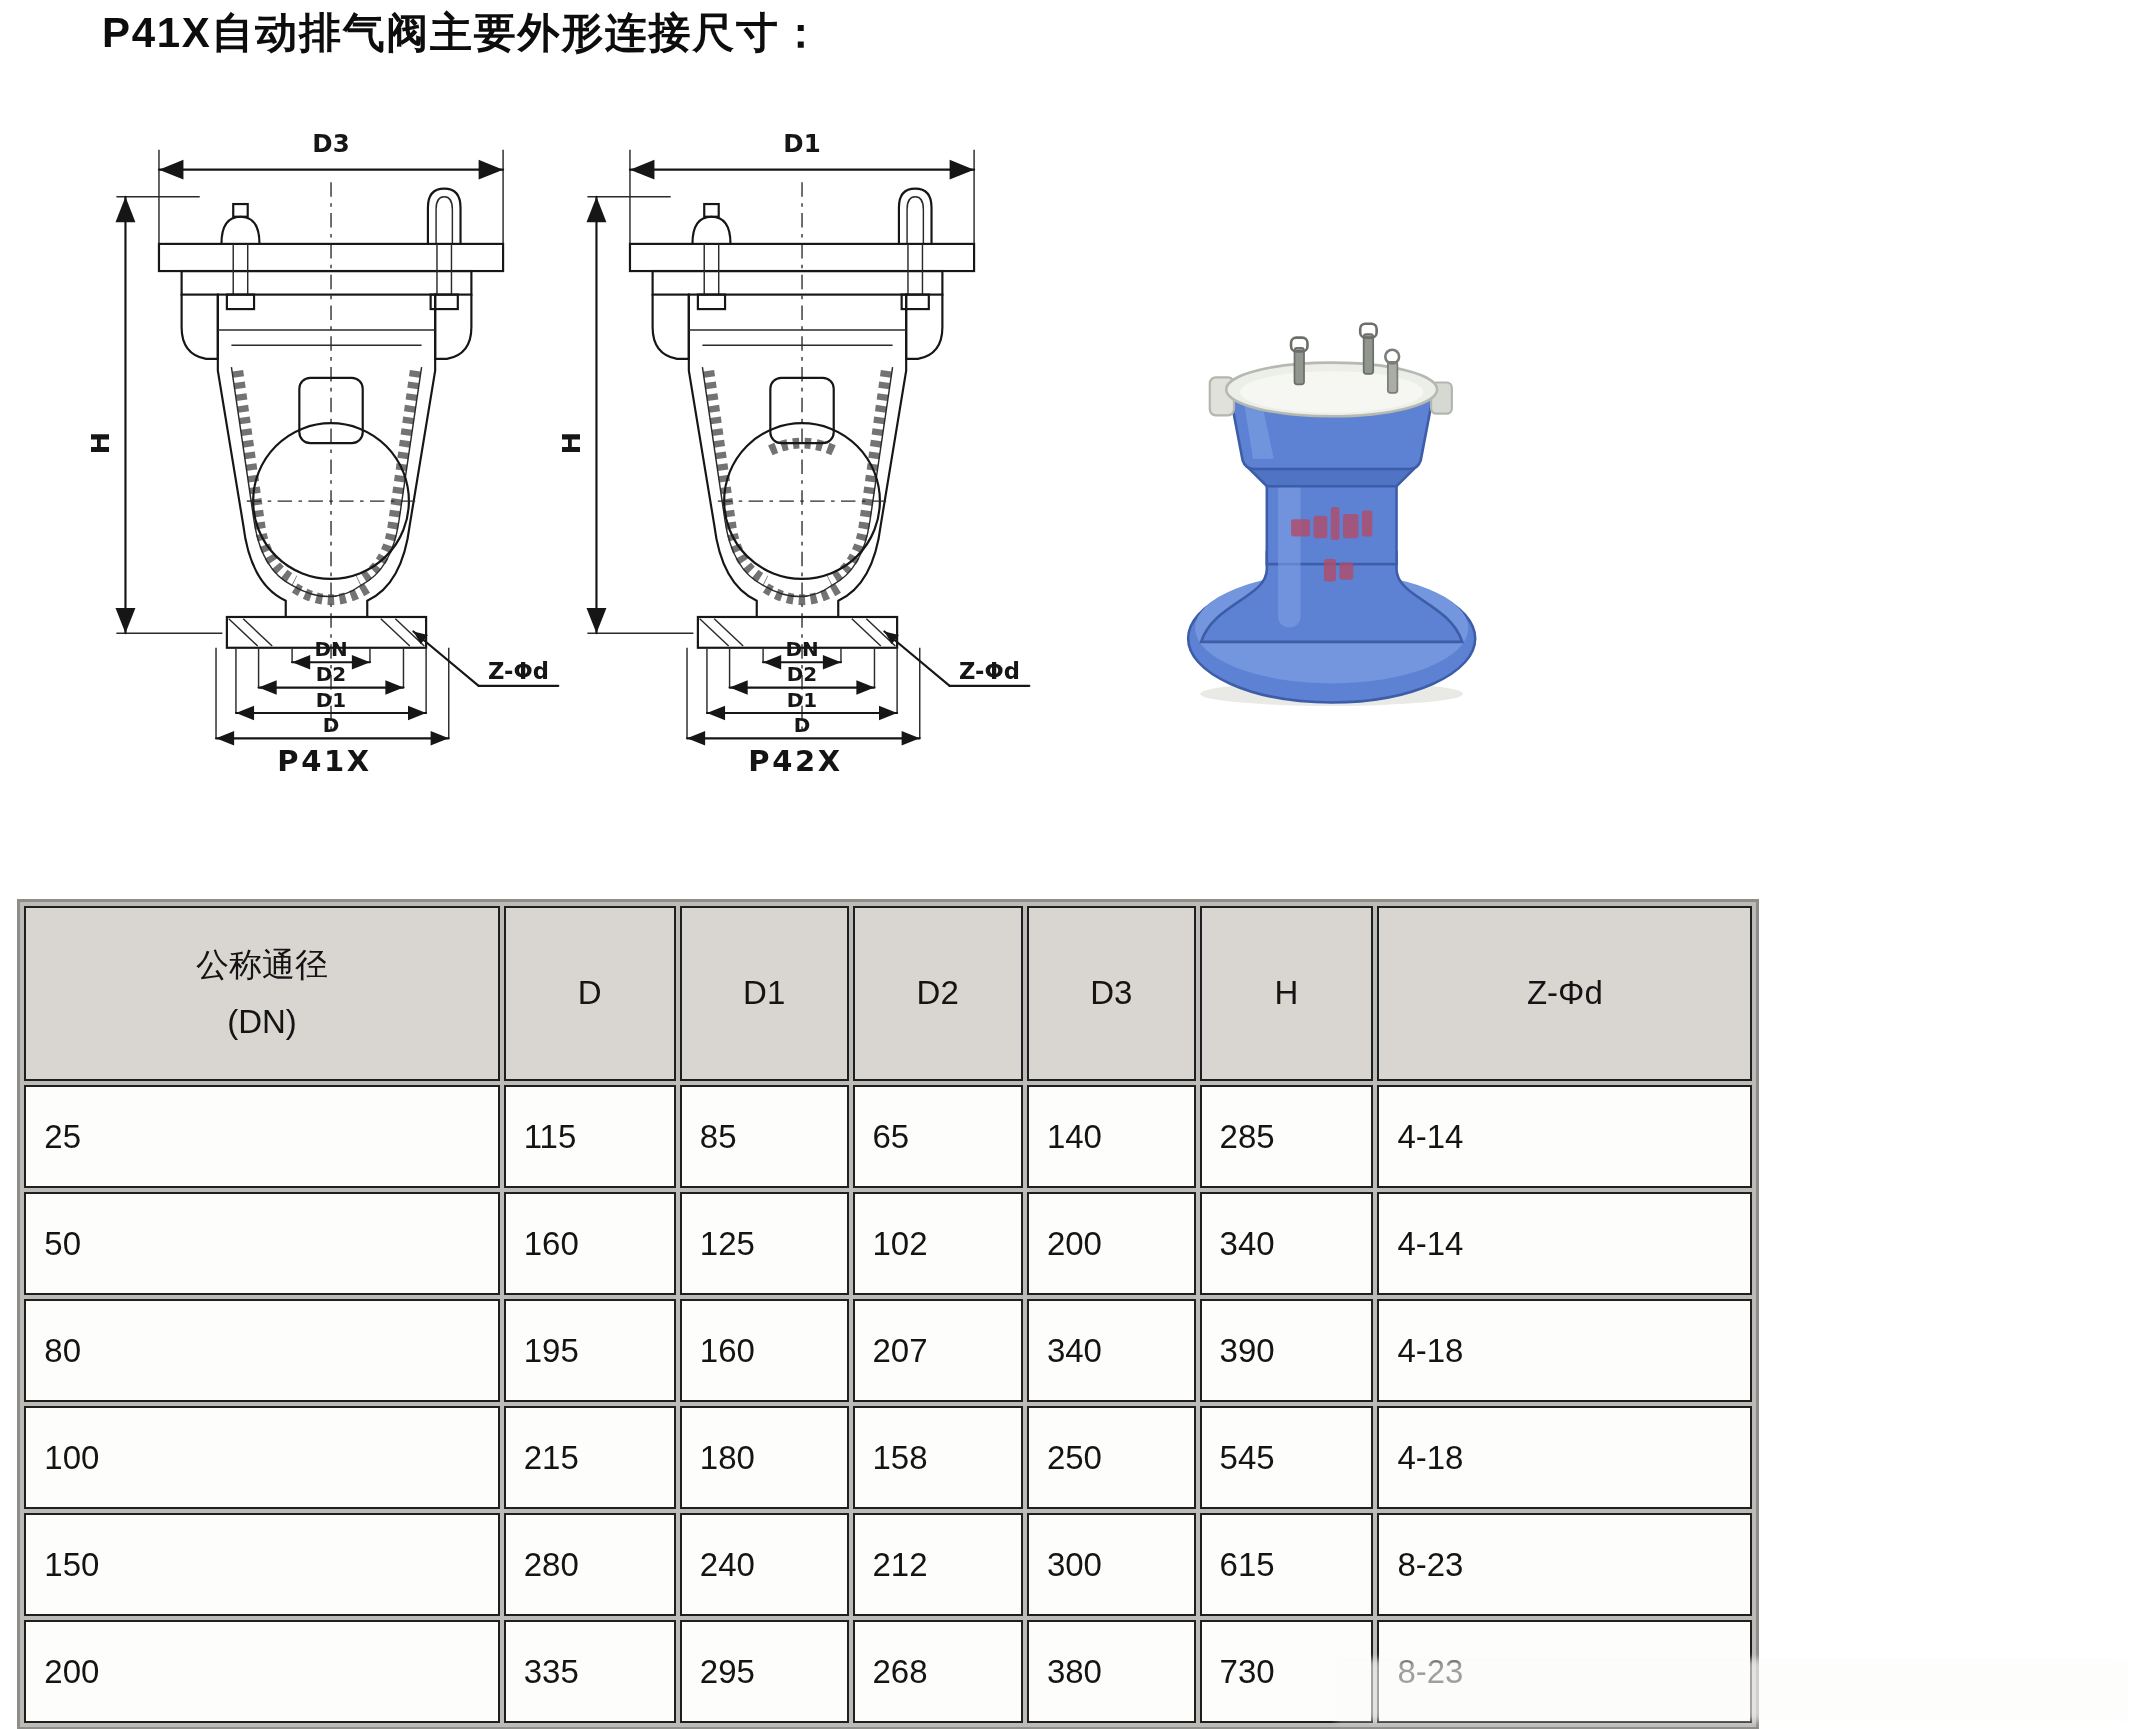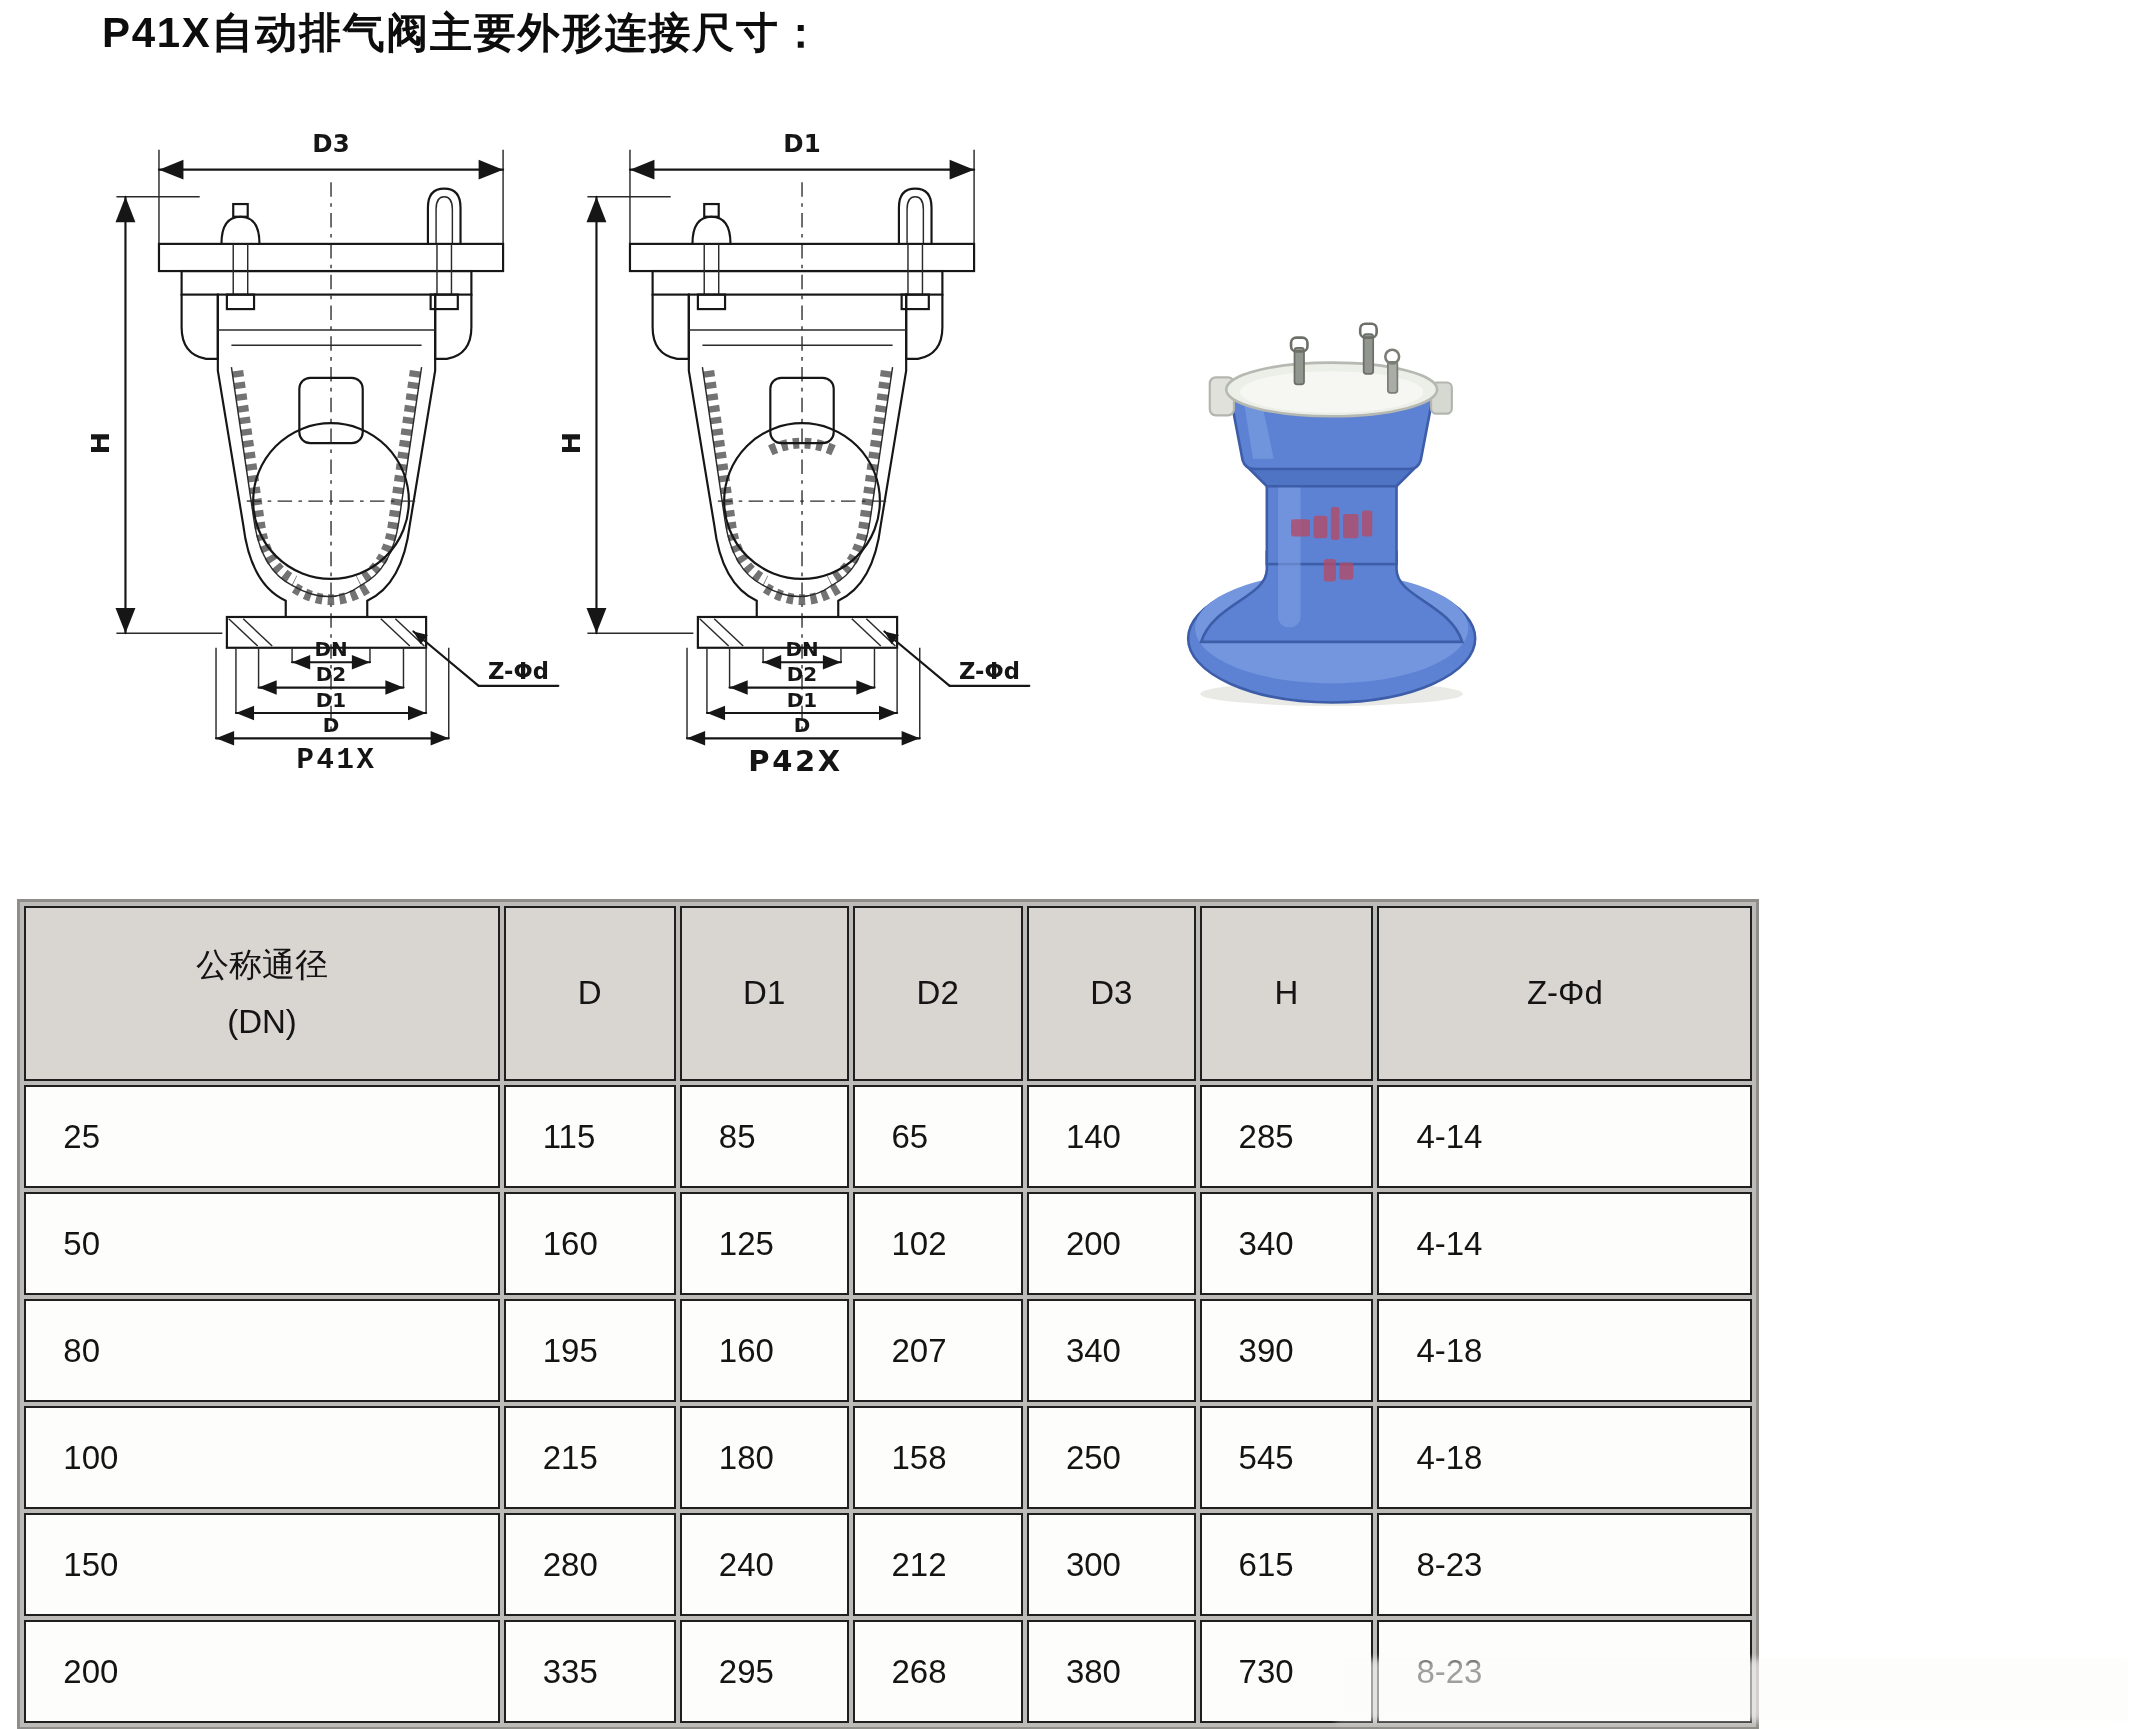--- a/index.html
+++ b/index.html
@@ -35,21 +35,21 @@
     border:3.5px solid #8f8d8a;table-layout:fixed;
   }
   table.dims th{
     background:#d9d6d2;border:2.6px solid #1f1f1f;
     font-size:33px;font-weight:normal;text-align:center;vertical-align:middle;
     height:169px;white-space:pre-line;line-height:1.7;color:#141414;
   }
   table.dims td{
     background:#fdfdfc;border:2.6px solid #1f1f1f;
     font-size:33px;text-align:left;vertical-align:middle;
-    padding-left:37px;height:97px;color:#141414;
+    padding-left:18px;height:97px;color:#141414;
   }
   .smudge{
     position:absolute;background:rgba(252,252,250,.6);filter:blur(3.5px);
     pointer-events:none;
   }
 </style>
 </head>
 <body>
 
 <div class="page-title">P41X自动排气阀主要外形连接尺寸：</div>
@@ -141,21 +141,21 @@
     <polygon class="dwg-arrow" points="138,706 158,698 158,714"></polygon>
       <polygon class="dwg-arrow" points="395,706 375,698 375,714"></polygon>
     <text class="dwg-text" x="265" y="699" font-size="22" text-anchor="middle">D</text>
 
     <line class="dwg-line" x1="356" y1="588" x2="428" y2="648"></line>
     <line class="dwg-line" x1="428" y1="648" x2="516" y2="648"></line>
     <polygon class="dwg-arrow" points="356,588 372,592 364,602"></polygon>
     <text class="dwg-text" x="472" y="640" font-size="25" text-anchor="middle">Z-Φd</text>
   </svg>
 </div>
-<div class="drawing-caption" style="left:207px;top:744px;font-family:Liberation Mono, monospace;">P41X</div>
+<div class="drawing-caption" style="left:195px;top:744px;">P41X</div>
 
 <div class="drawing" style="left:562px;">
   <svg width="471" height="652" viewBox="0 0 520 720">
     <line class="dwg-dash" x1="265" y1="92" x2="265" y2="700"></line>
     <line class="dwg-thin" x1="75" y1="56" x2="75" y2="178"></line>
     <line class="dwg-thin" x1="455" y1="56" x2="455" y2="178"></line>
     <line class="dwg-line" x1="75" y1="78" x2="455" y2="78"></line>
     <polygon class="dwg-arrow" points="75,78 102,67 102,89"></polygon>
     <polygon class="dwg-arrow" points="455,78 428,67 428,89"></polygon>
     <text class="dwg-text" x="265" y="58" font-size="27" text-anchor="middle">D1</text>

